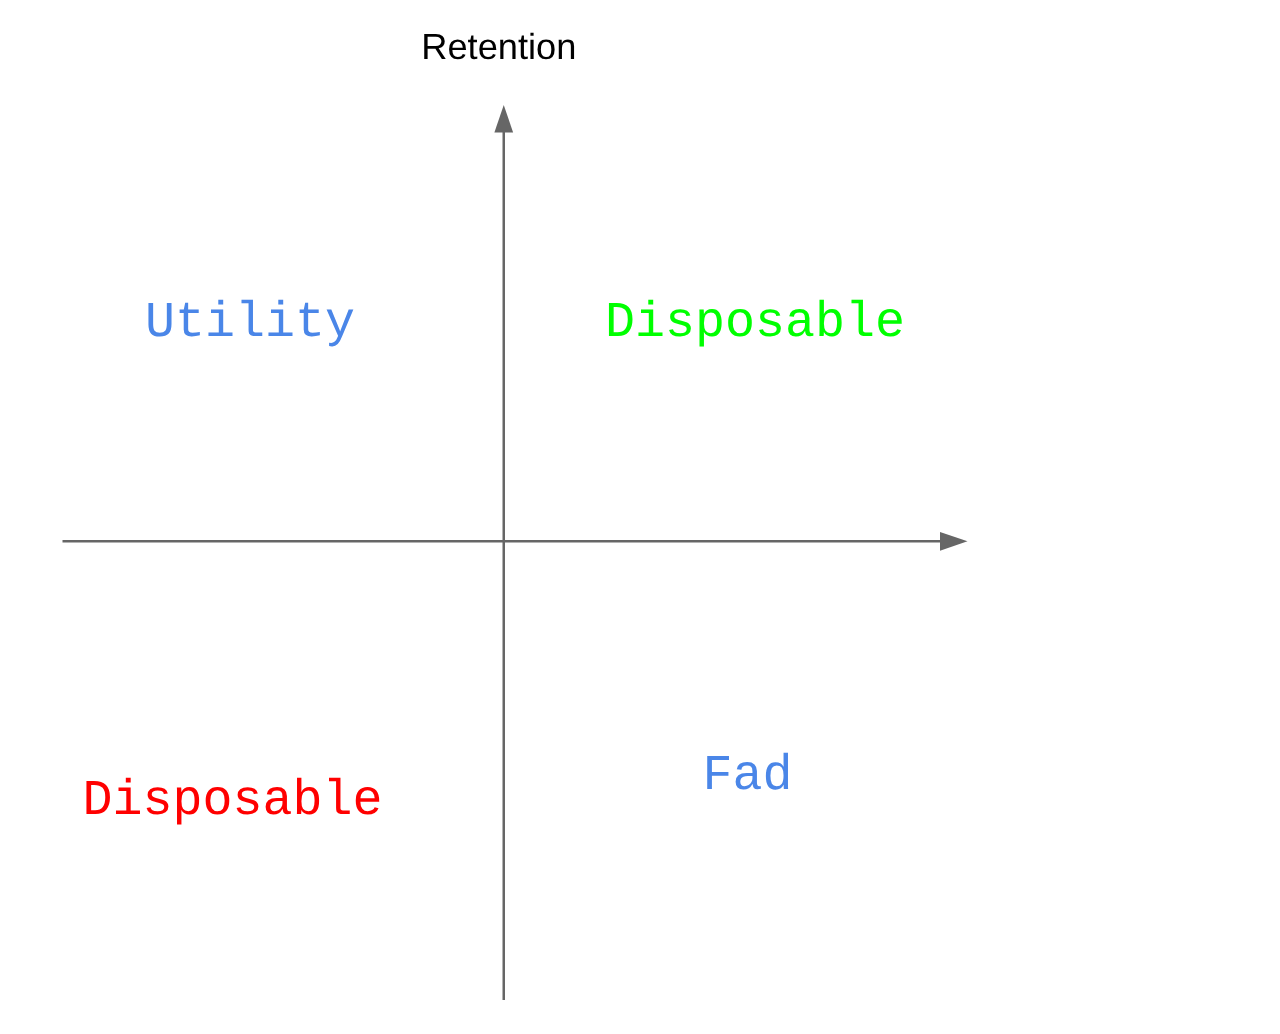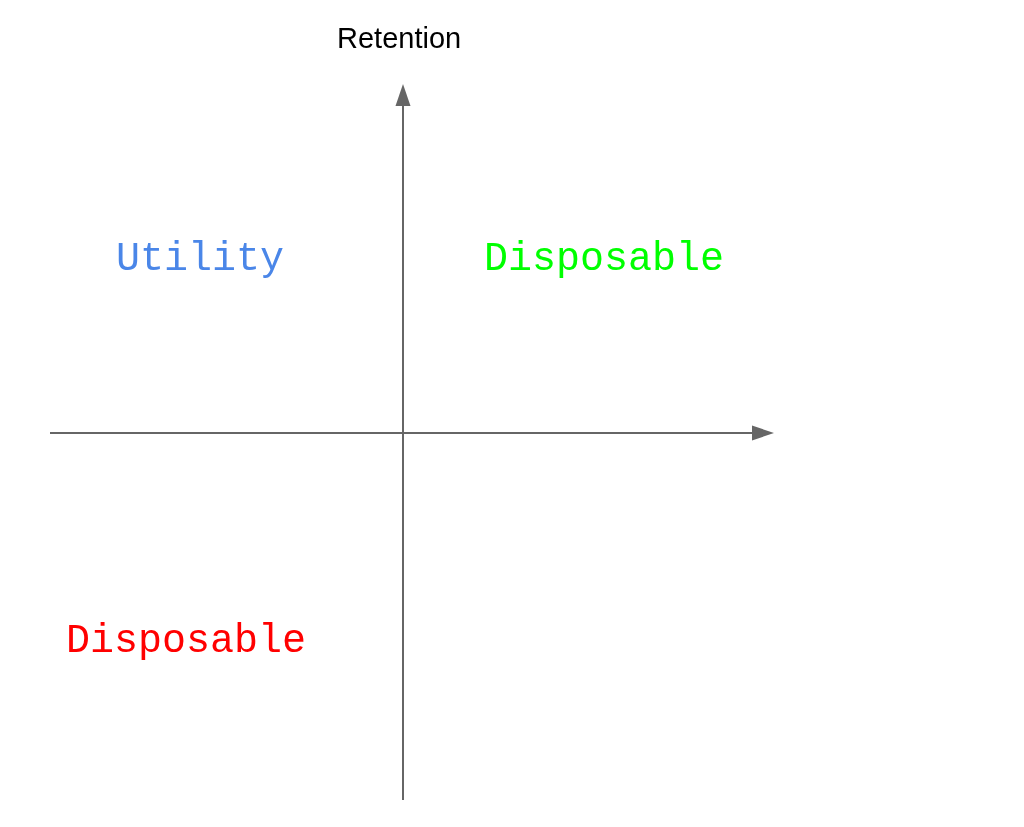--- a/index.html
+++ b/index.html
@@ -60,14 +60,15 @@
 
   <div class="axis-label y-axis-label" style="color: rgb(0, 0, 0);">Retention</div>
 
 
   <div class="quadrant-label q-top-left" style="color: rgb(74, 134, 232);">Utility</div>
 
   <div class="quadrant-label q-top-right" style="color: rgb(0, 255, 0);">Disposable</div>
 
   <div class="quadrant-label q-bottom-left" style="color: rgb(255, 0, 0); margin-top: 20px;">Disposable</div>
 
+  <div class="quadrant-label q-bottom-right" style="color: rgb(74, 134, 232);">Fad</div>
 
 </div>
 
 </body></html>

